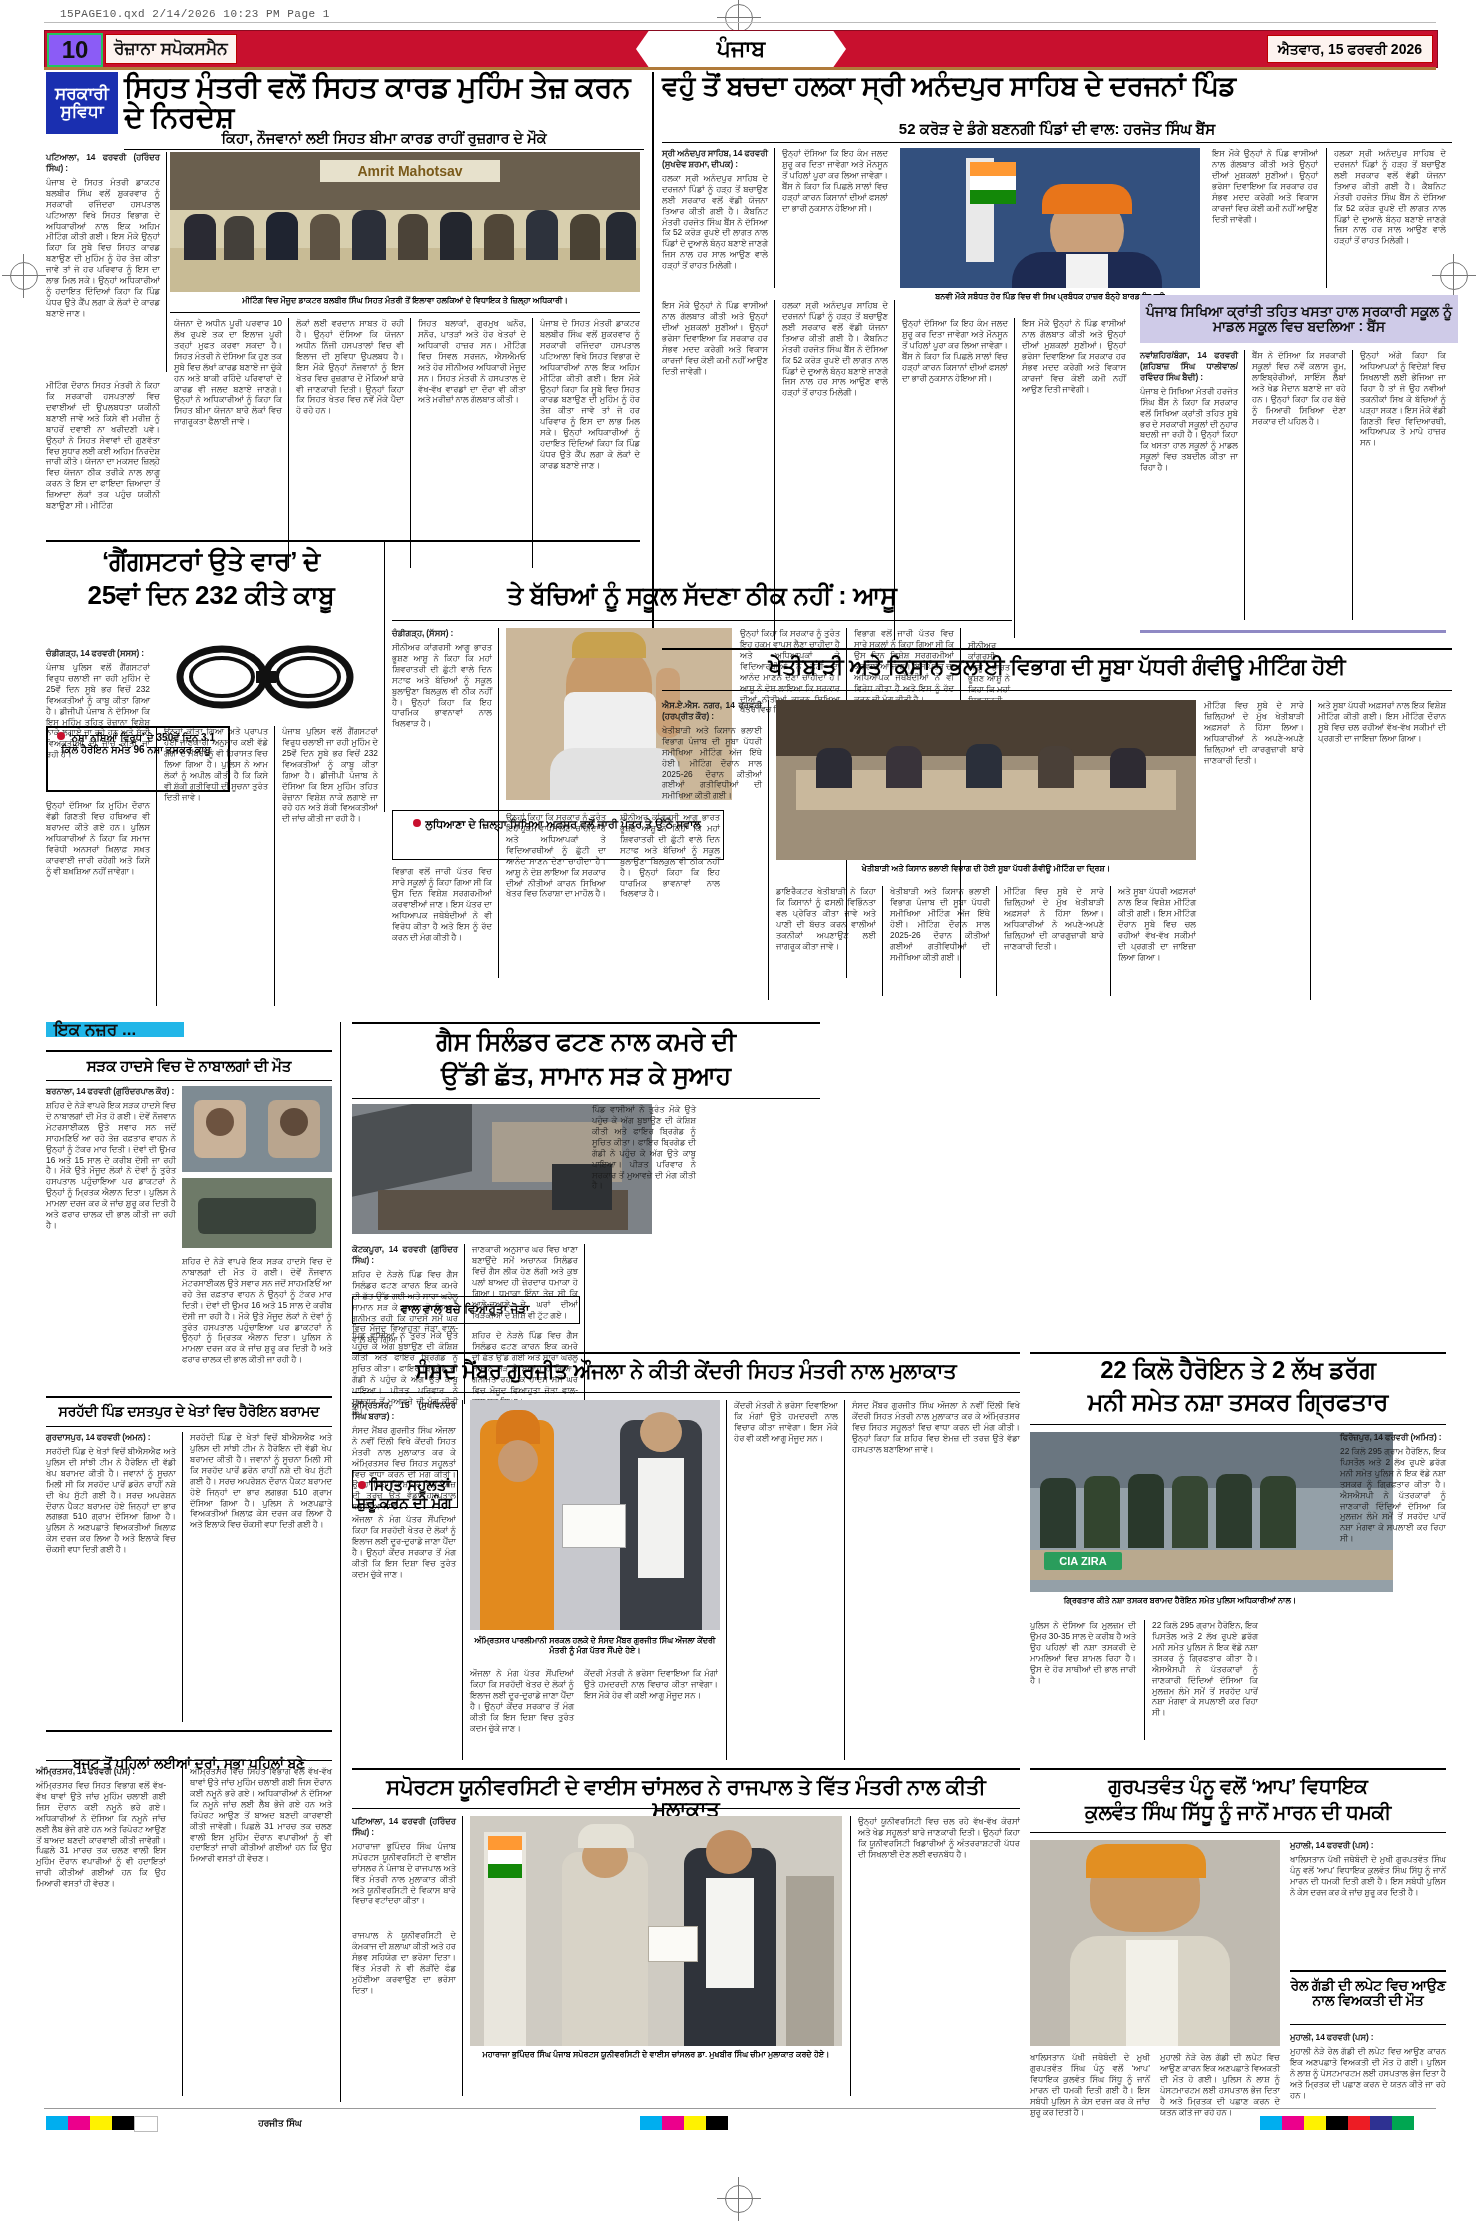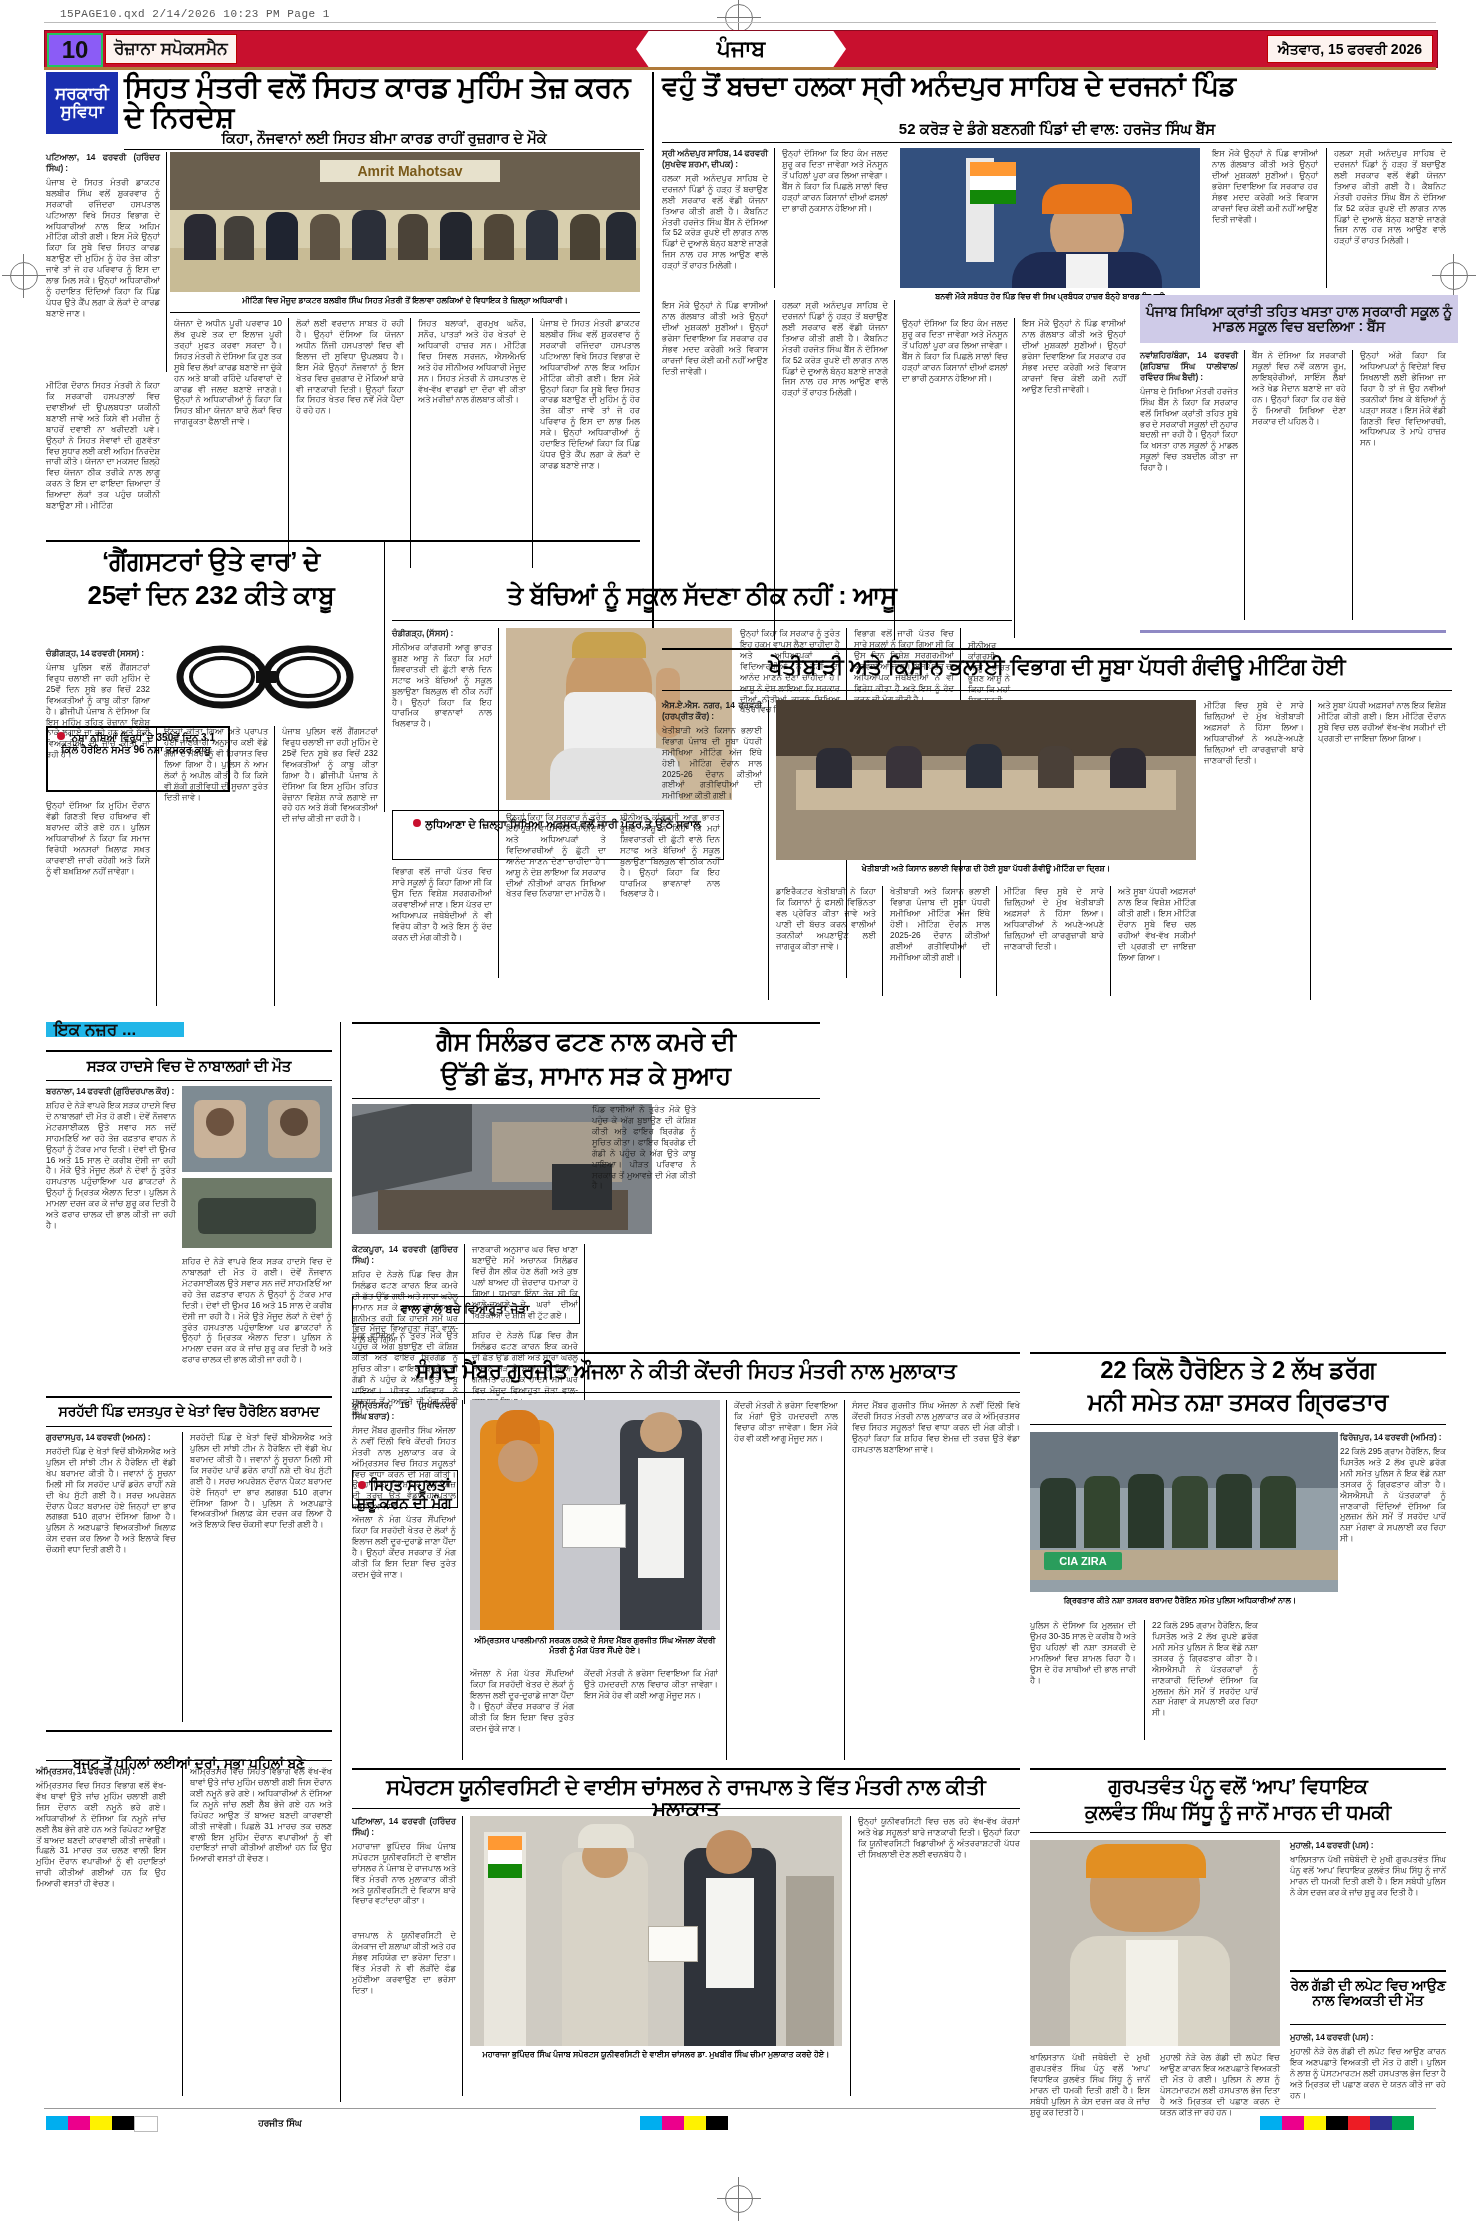--- a/index.html
+++ b/index.html
@@ -384,21 +384,21 @@
   <div class="col body" style="left:852px;top:1400px;width:168px;">ਸੰਸਦ ਮੈਂਬਰ ਗੁਰਜੀਤ ਸਿੰਘ ਔਜਲਾ ਨੇ ਨਵੀਂ ਦਿੱਲੀ ਵਿਖੇ ਕੇਂਦਰੀ ਸਿਹਤ ਮੰਤਰੀ ਨਾਲ ਮੁਲਾਕਾਤ ਕਰ ਕੇ ਅੰਮ੍ਰਿਤਸਰ ਵਿਚ ਸਿਹਤ ਸਹੂਲਤਾਂ ਵਿਚ ਵਾਧਾ ਕਰਨ ਦੀ ਮੰਗ ਕੀਤੀ। ਉਨ੍ਹਾਂ ਕਿਹਾ ਕਿ ਸ਼ਹਿਰ ਵਿਚ ਏਮਜ਼ ਦੀ ਤਰਜ਼ ਉਤੇ ਵੱਡਾ ਹਸਪਤਾਲ ਬਣਾਇਆ ਜਾਵੇ।</div>
 
   <div class="col body" style="left:470px;top:1668px;width:104px;">ਔਜਲਾ ਨੇ ਮੰਗ ਪੱਤਰ ਸੌਂਪਦਿਆਂ ਕਿਹਾ ਕਿ ਸਰਹੱਦੀ ਖੇਤਰ ਦੇ ਲੋਕਾਂ ਨੂੰ ਇਲਾਜ ਲਈ ਦੂਰ-ਦੁਰਾਡੇ ਜਾਣਾ ਪੈਂਦਾ ਹੈ। ਉਨ੍ਹਾਂ ਕੇਂਦਰ ਸਰਕਾਰ ਤੋਂ ਮੰਗ ਕੀਤੀ ਕਿ ਇਸ ਦਿਸ਼ਾ ਵਿਚ ਤੁਰੰਤ ਕਦਮ ਚੁੱਕੇ ਜਾਣ।</div>
   <div class="col body" style="left:584px;top:1668px;width:134px;">ਕੇਂਦਰੀ ਮੰਤਰੀ ਨੇ ਭਰੋਸਾ ਦਿਵਾਇਆ ਕਿ ਮੰਗਾਂ ਉਤੇ ਹਮਦਰਦੀ ਨਾਲ ਵਿਚਾਰ ਕੀਤਾ ਜਾਵੇਗਾ। ਇਸ ਮੌਕੇ ਹੋਰ ਵੀ ਕਈ ਆਗੂ ਮੌਜੂਦ ਸਨ।</div>
 
   <div class="hrule thick" style="left:1030px;top:1352px;width:416px;"></div>
   <div class="col hl" style="left:1030px;top:1358px;width:416px;font-size:24px;text-align:center;">22 ਕਿਲੋ ਹੈਰੋਇਨ ਤੇ 2 ਲੱਖ ਡਰੱਗ</div>
   <div class="col hl" style="left:1030px;top:1390px;width:416px;font-size:24px;text-align:center;">ਮਨੀ ਸਮੇਤ ਨਸ਼ਾ ਤਸਕਰ ਗ੍ਰਿਫਤਾਰ</div>
   <div class="hrule" style="left:1030px;top:1424px;width:416px;"></div>
 
-  <div class="photo" style="left:1030px;top:1432px;width:308px;height:160px;background:#7e8a93;">
+  <div class="photo" style="left:1030px;top:1432px;width:363px;height:160px;background:#7e8a93;">
     <div style="position:absolute;left:0;top:0;right:0;height:56px;background:#6a7680;"></div>
     <div style="position:absolute;left:0;top:56px;right:0;bottom:0;background:#94a0a8;"></div>
     <div style="position:absolute;left:10px;top:46px;width:36px;height:70px;background:#2b3a2e;border-radius:10px 10px 0 0;"></div>
     <div style="position:absolute;left:54px;top:44px;width:36px;height:72px;background:#33452f;border-radius:10px 10px 0 0;"></div>
     <div style="position:absolute;left:98px;top:42px;width:36px;height:74px;background:#29382b;border-radius:10px 10px 0 0;"></div>
     <div style="position:absolute;left:142px;top:44px;width:36px;height:72px;background:#364733;border-radius:10px 10px 0 0;"></div>
     <div style="position:absolute;left:186px;top:42px;width:36px;height:74px;background:#2c3b2d;border-radius:10px 10px 0 0;"></div>
     <div style="position:absolute;left:230px;top:44px;width:36px;height:72px;background:#31422f;border-radius:10px 10px 0 0;"></div>
     <div style="position:absolute;left:0;top:118px;right:0;height:30px;background:#b9a98e;"></div>
     <div class="greenbar" style="left:14px;top:120px;width:78px;height:18px;font-size:11px;border-radius:2px;">CIA ZIRA</div>

